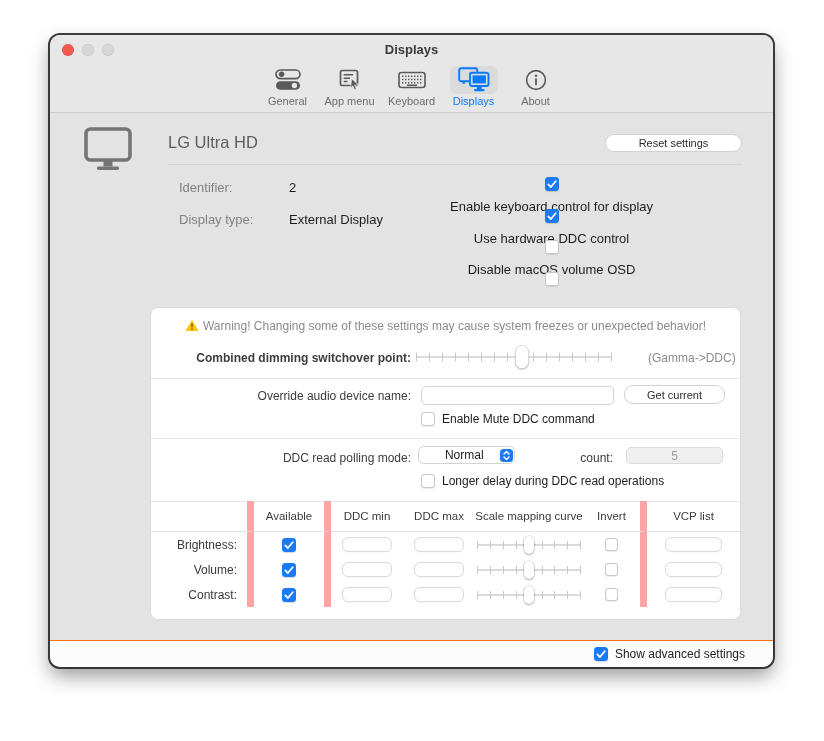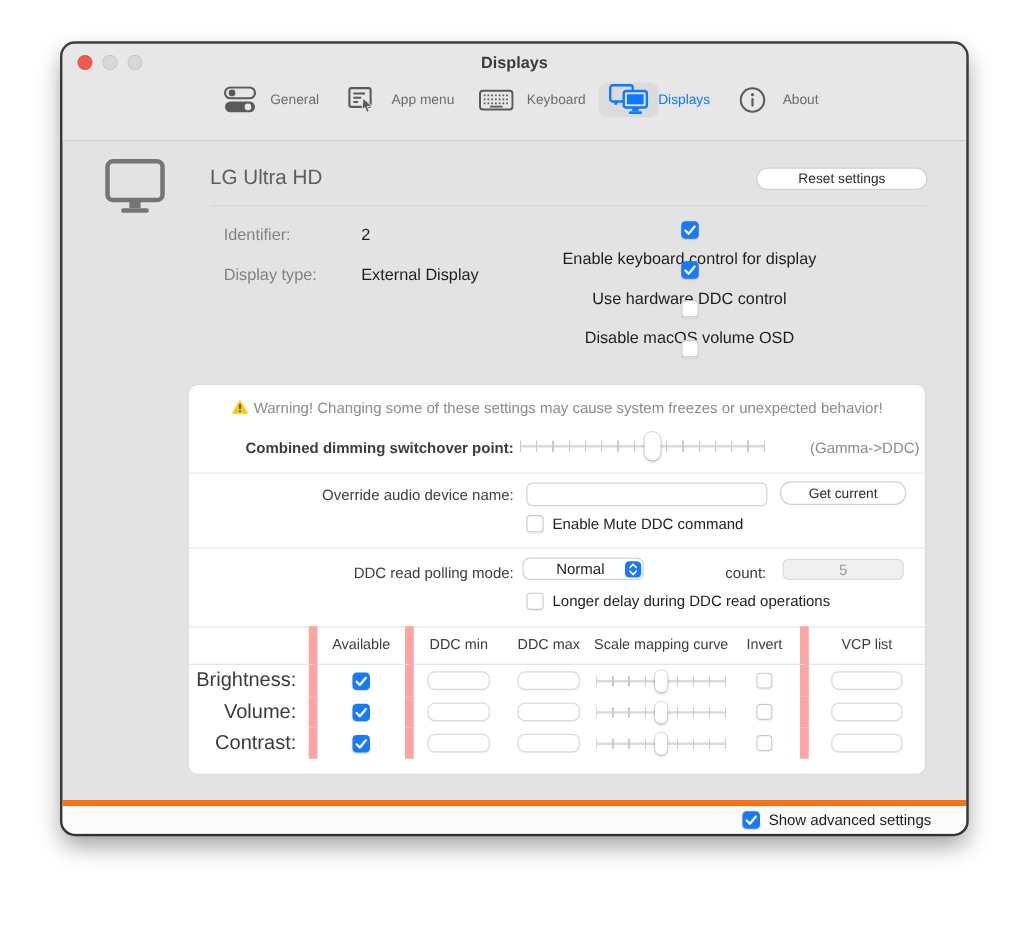--- a/index.html
+++ b/index.html
@@ -16,21 +16,21 @@
   .titlebar{position:relative; height:78px; background:#e8e7e8;
     border-bottom:1px solid #cfcecf; padding-top:7px;}
   .traffic-lights{position:absolute; left:12px; top:9px; display:flex; gap:8px;}
   .tl{width:12px; height:12px; border-radius:50%; display:inline-block;
     box-shadow:inset 0 0 0 .5px rgba(0,0,0,.12);}
   .tl.red{background:var(--traffic_red);}
   .tl.gray{background:#d8d7d7;}
   .window-title{height:16px; text-align:center; font-size:13px; font-weight:700;
     color:#3a3a3a; line-height:16px;}
   .toolbar{margin-top:8px; display:flex; justify-content:center; gap:10px;}
-  .tool-tab{display:flex; flex-direction:row; align-items:center; cursor:default; min-width:52px;}
+  .tool-tab{display:flex; flex-direction:column; align-items:center; cursor:default; min-width:52px;}
   .tool-icon{width:48px; height:28px; border-radius:7px; display:flex;
     align-items:center; justify-content:center;}
   .tool-tab.selected .tool-icon{background:#dcdbdc;}
   .tool-label{font-size:11px; color:#6c6c6c; line-height:13px; margin-top:1px; white-space:nowrap;}
   .tool-tab.selected .tool-label{color:var(--accent);}
   
   .content{position:relative; height:527px;}
   .monitor-icon{position:absolute; left:33px; top:14px;}
   .display-name{position:absolute; left:118px; top:20px; font-size:16.5px; color:#5d5d5d;}
   .name-divider{position:absolute; left:118px; right:31px; top:51px; height:1px; background:#d6d5d6;}
@@ -89,28 +89,28 @@
     font-size:12px; color:#9c9b9c; font-family:inherit;}
   .panel-checkrow{position:absolute; display:flex; align-items:center; gap:7px;}
   .panel-checkrow .cb-label{font-size:12px; color:#1d1d1f;}
   
   .adv-table{position:absolute; left:0; top:193px; width:100%; display:grid;
     grid-template-columns:103px 77px 72px 72px 108px 64px 1fr;
     grid-template-rows:31px 25px 25px 25px;}
   .cell{display:flex; align-items:center; justify-content:center; position:relative;}
   .cell.bR{border-right:7px solid #fca5a5;}
   .cell.hdr{font-size:11.5px; color:#3c3c3c; border-bottom:1px solid #e5e4e5; white-space:nowrap;}
-  .cell.rowlab{justify-content:flex-end; padding-right:10px; font-size:16px; color:#3a3a3a;}
+  .cell.rowlab{justify-content:flex-end; padding-right:10px; font-size:12px; color:#3a3a3a;}
   .mini-input{width:50px; height:15px; background:#fff; border:1px solid #dadada; border-radius:6px;
     font-size:11px; font-family:inherit; padding:0 4px; box-shadow:0 .5px 1px rgba(0,0,0,.05);}
   .mini-input.vcp{width:57px;}
   .cell .slider.small{position:relative; width:104px; height:22px;}
   
   .footer{position:absolute; left:0; right:0; bottom:0; height:27px; background:#fcfcfc;
-    border-top:5px solid #f97316; display:flex; align-items:center; justify-content:flex-end;
+    border-top:1px solid #f97316; display:flex; align-items:center; justify-content:flex-end;
     padding-right:28px; gap:7px; border-radius:0 0 10px 10px;}
   .footer .cb-label{font-size:12px; color:#1d1d1f;}
 </style>
 </head>
 <body>
 
 <div class="window">
 
   <div class="titlebar">
     <div class="traffic-lights">

